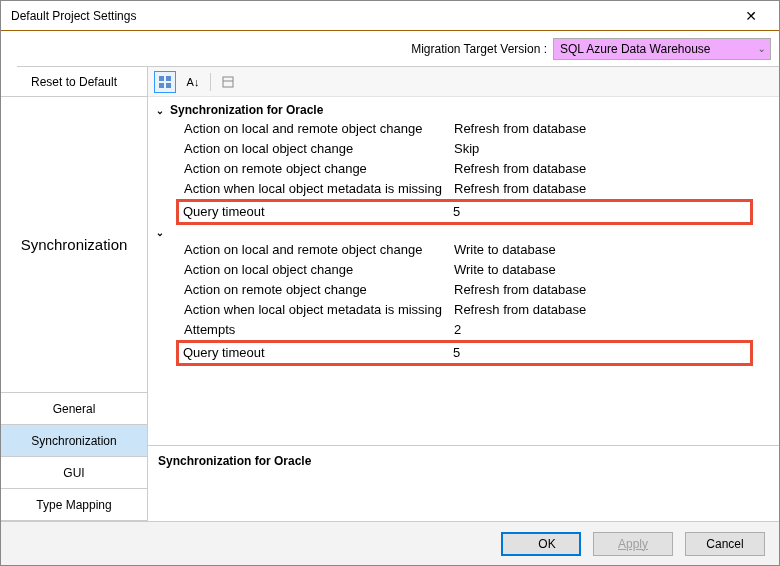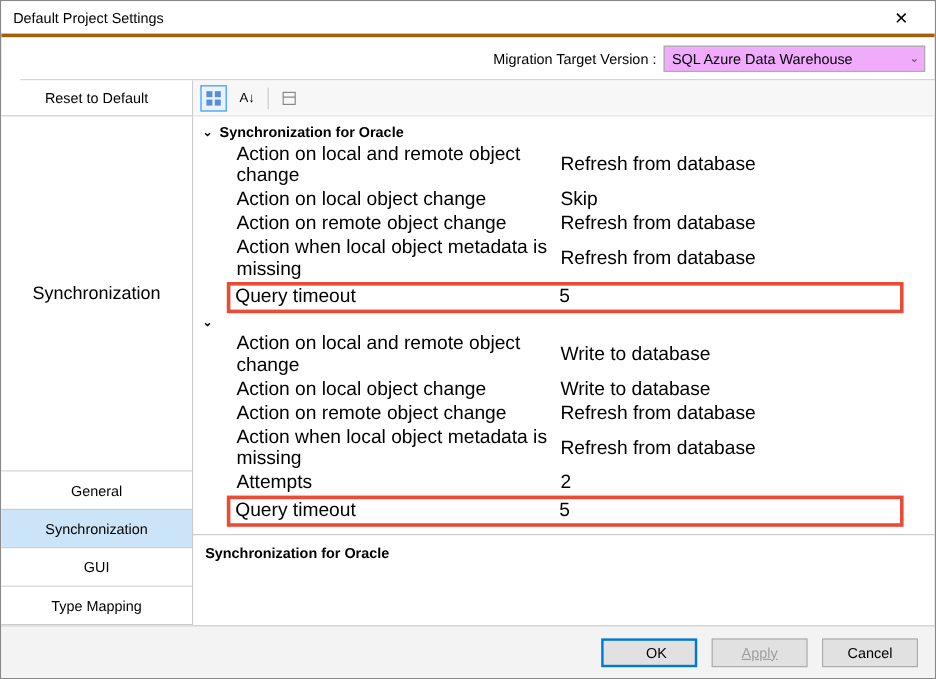--- a/index.html
+++ b/index.html
@@ -13,21 +13,21 @@
     height: 566px;
     overflow: hidden;
     border: 1px solid #888;
   }
   .titlebar {
     height: 30px;
     display: flex;
     align-items: center;
     justify-content: space-between;
     padding: 0 8px 0 10px;
-    border-bottom: 3px solid #a16207;
+    border-bottom: 1px solid #a16207;
     background: #fff;
   }
   .titlebar .title { font-size: 12px; }
   .close-x {
     width: 40px;
     height: 28px;
     display: flex;
     align-items: center;
     justify-content: center;
     font-size: 14px;
@@ -54,21 +54,21 @@
     justify-content: space-between;
     padding: 0 4px 0 6px;
     font-size: 12px;
   }
   .combo .chev { font-size: 10px; color: #555; }
   .content {
     display: flex;
     height: calc(100% - 30px - 36px - 44px);
   }
   .leftcol {
-    width: 160px;
+    width: 147px;
     border-right: 1px solid #ccc;
     display: flex;
     flex-direction: column;
     background: #fff;
   }
   .reset {
     height: 30px;
     display: flex;
     align-items: center;
     justify-content: center;
@@ -134,21 +134,21 @@
     padding: 2px 0;
   }
   .section-head .arrow {
     width: 12px;
     text-align: center;
     font-size: 10px;
   }
   .prop-row {
     display: flex;
     align-items: center;
-    font-size: 16px;
+    font-size: 13px;
     padding: 1px 0 1px 30px;
     line-height: 18px;
   }
   .prop-row .pname { width: 270px; }
   .prop-row .pval { flex: 1; }
   .highlight {
     border: 3px solid #e94b35;
     margin-left: 22px;
     margin-right: 20px;
     padding-left: 4px;

